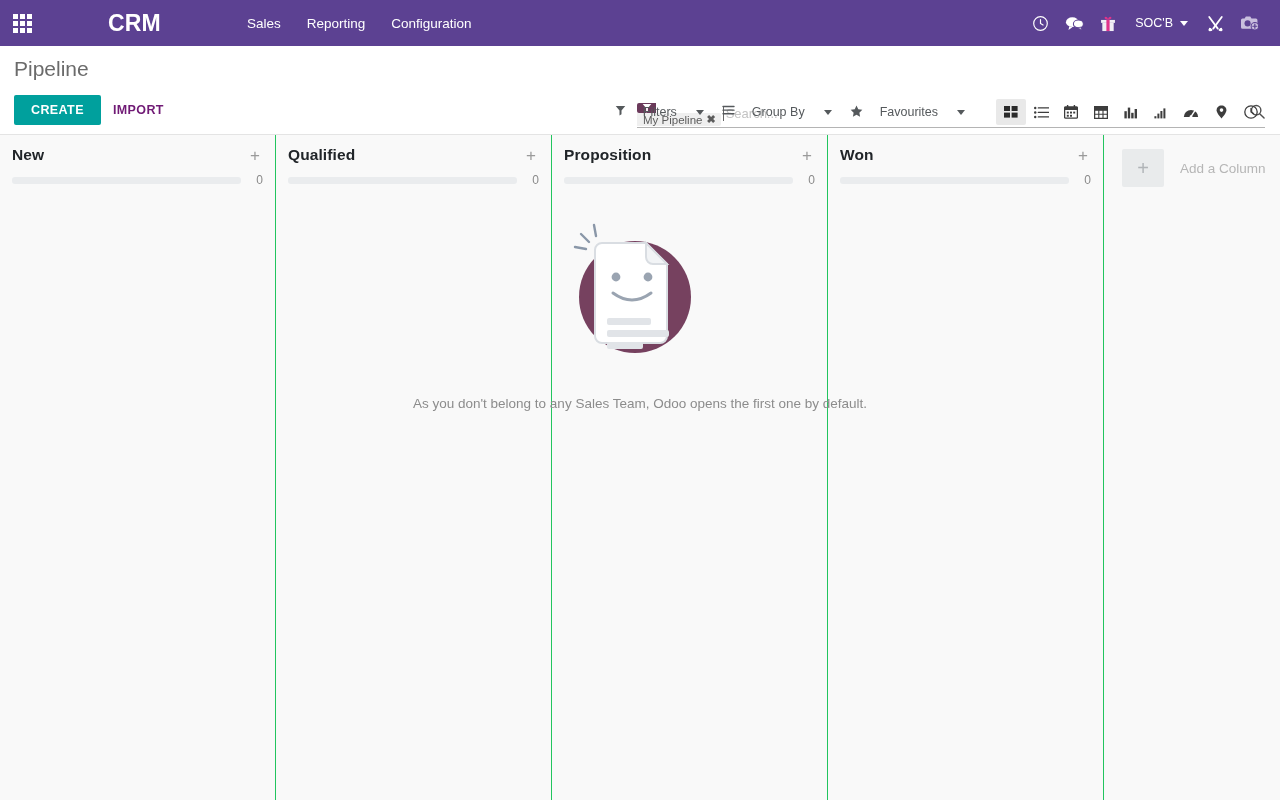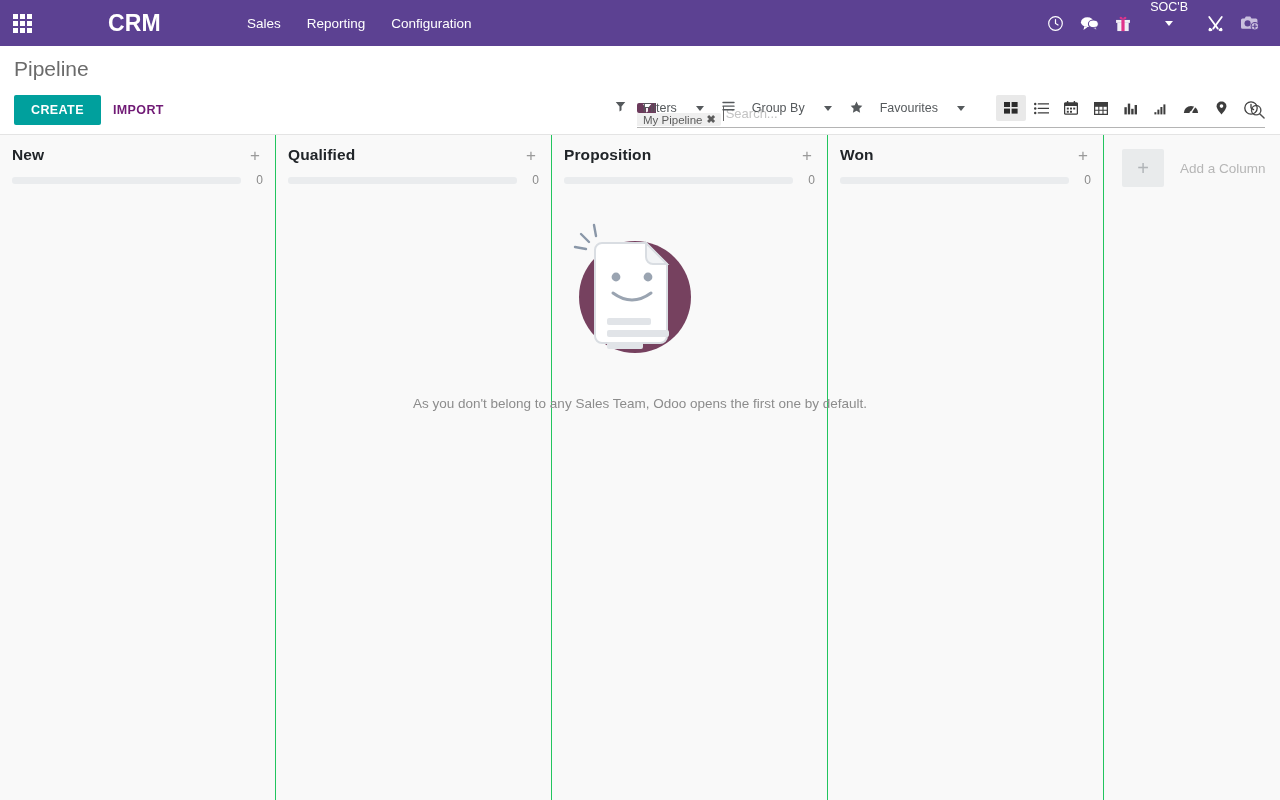--- a/index.html
+++ b/index.html
@@ -40,21 +40,20 @@
     gap: 0; padding-right: 14px;
   }
   .nav-icon {
     width: 34px; height: 46px; display: flex;
     align-items: center; justify-content: center; cursor: pointer;
   }
   .nav-drop {
     display: flex; align-items: center; gap: 7px;
     font-size: 12.5px; padding: 0 10px; height: 46px; cursor: pointer;
     white-space: nowrap;
-    flex-direction: column;
   }
   .caret {
     width: 0; height: 0; border-left: 4px solid transparent;
     border-right: 4px solid transparent; border-top: 5px solid #fff;
     display: inline-block;
   }
   .user-drop { margin-left: 28px; }
 
   
   .control-panel {
@@ -88,21 +87,21 @@
   .search-input {
     flex: 1; border: none; outline: none; font-size: 13px;
     color: #333; background: transparent; margin-left: 2px;
     font-family: "Liberation Sans", sans-serif; padding: 0 0 0 2px;
     border-left: 1px solid #666;
   }
   .search-input::placeholder { color: #c3c3c3; }
   .search-mag { color: #555; cursor: pointer; padding-left: 8px; }
 
   .cp-row2 {
-    display: flex; align-items: flex-start;
+    display: flex; align-items: flex-end;
     position: absolute; left: 14px; right: 14px; top: 49px;
   }
   .btn-create {
     background: #00a09d; color: #fff; border: none;
     font-size: 12.5px; font-weight: bold; letter-spacing: .4px;
     padding: 8px 17px; cursor: pointer; border-radius: 2px;
     font-family: "Liberation Sans", sans-serif;
   }
   .btn-import {
     background: none; border: none; color: #701a75;

